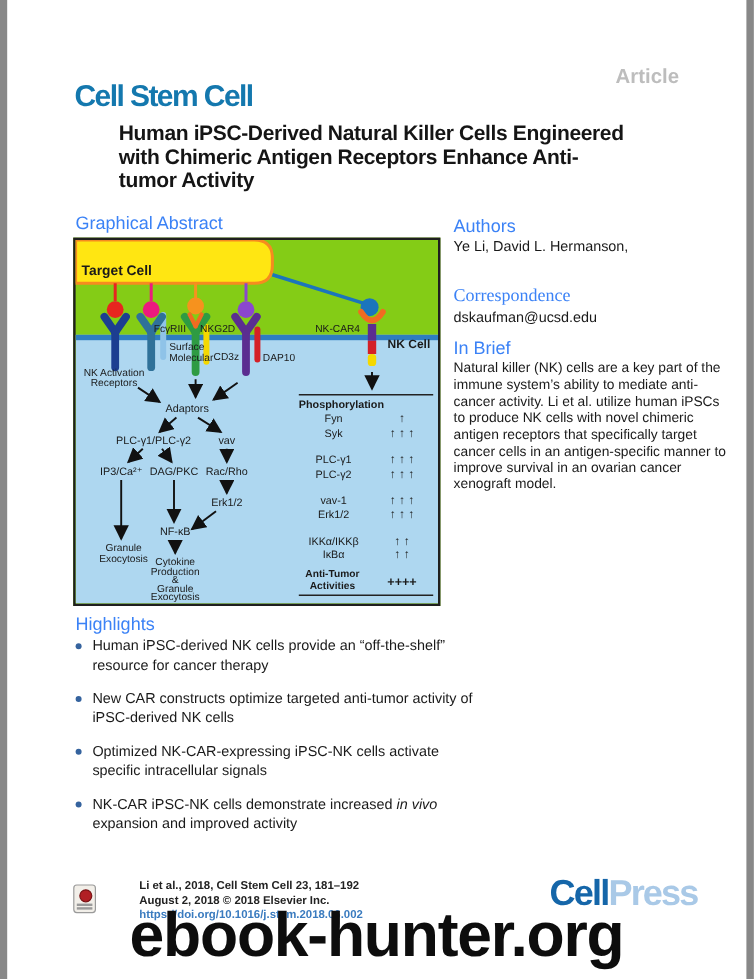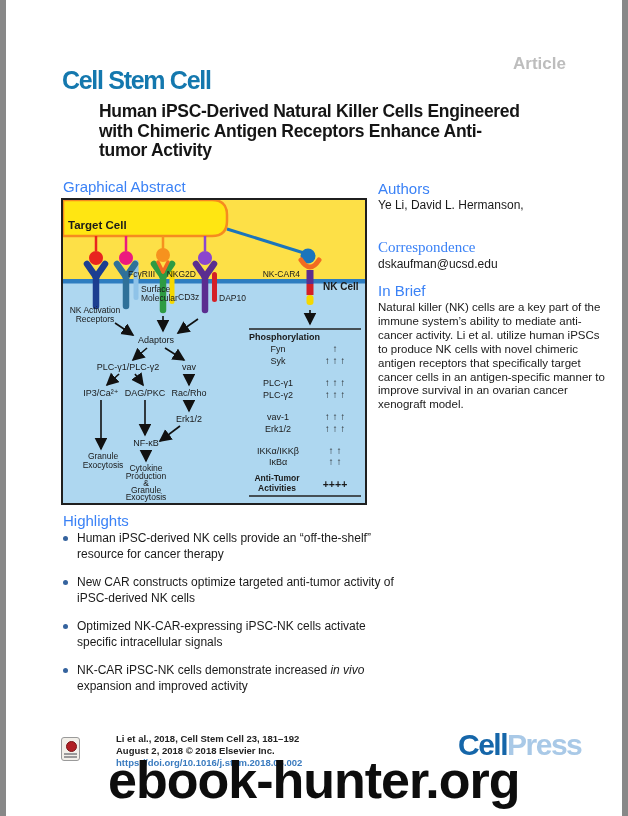--- a/index.html
+++ b/index.html
@@ -14,21 +14,21 @@
   .authors-h{left:372px;top:180px;}
   .authors-t{left:372px;top:198px;font-size:12px;line-height:14.5px;color:#1a1a1a;}
   .corr-h{left:372px;top:239px;font-family:Liberation Serif, serif;}
   .corr-t{left:372px;top:257px;font-size:12px;color:#1a1a1a;}
   .inbrief-h{left:372px;top:282px;}
   .inbrief-t{left:372px;top:301px;width:232px;font-size:11.5px;line-height:13.9px;color:#1a1a1a;}
   .hl-h{left:57px;top:512px;}
   .hl-list{left:57px;top:531px;width:345px;margin:0;padding:0;list-style:none;}
   .hl-list li{display:flex;gap:9px;margin-bottom:13px;font-size:12px;line-height:15.5px;color:#1a1a1a;}
   .hl-dot{flex:0 0 auto;width:5px;height:5px;border-radius:50%;background:#35639e;margin-top:5px;}
-  .diagram{left:55px;top:198px;width:302px;height:303px;border:2.5px solid #1f1f1f;background:#fde047;}
+  .diagram{left:55px;top:198px;width:302px;height:303px;border:2.5px solid #1f1f1f;background:#84cc16;}
   .footer-badge{left:55px;top:737px;width:17px;height:22px;border:1px solid #9a9a9a;border-radius:3px;background:#f2efe9;}
   .footer-badge .dot{position:absolute;left:4px;top:3px;width:9px;height:9px;border-radius:50%;background:#b11f24;border:1px solid #7a1517;}
   .footer-badge .ln{position:absolute;left:2px;width:13px;height:1.5px;background:#9a9a9a;}
   .citation{left:110px;top:733px;font-size:9.5px;line-height:12px;font-weight:bold;color:#222;}
   .citation .doi{color:#3a7bbf;font-weight:bold;}
   .cellpress{left:452px;top:728px;font-size:30px;font-weight:bold;letter-spacing:-1.5px;white-space:nowrap;}
   .cellpress .c1{color:#1566a9;}
   .cellpress .c2{color:#a9c9e7;}
   .watermark{left:102px;top:750px;font-size:52px;font-weight:bold;color:#0d0d0d;letter-spacing:-1px;white-space:nowrap;z-index:5;}
   svg text{fill:#1a1a1a;}

